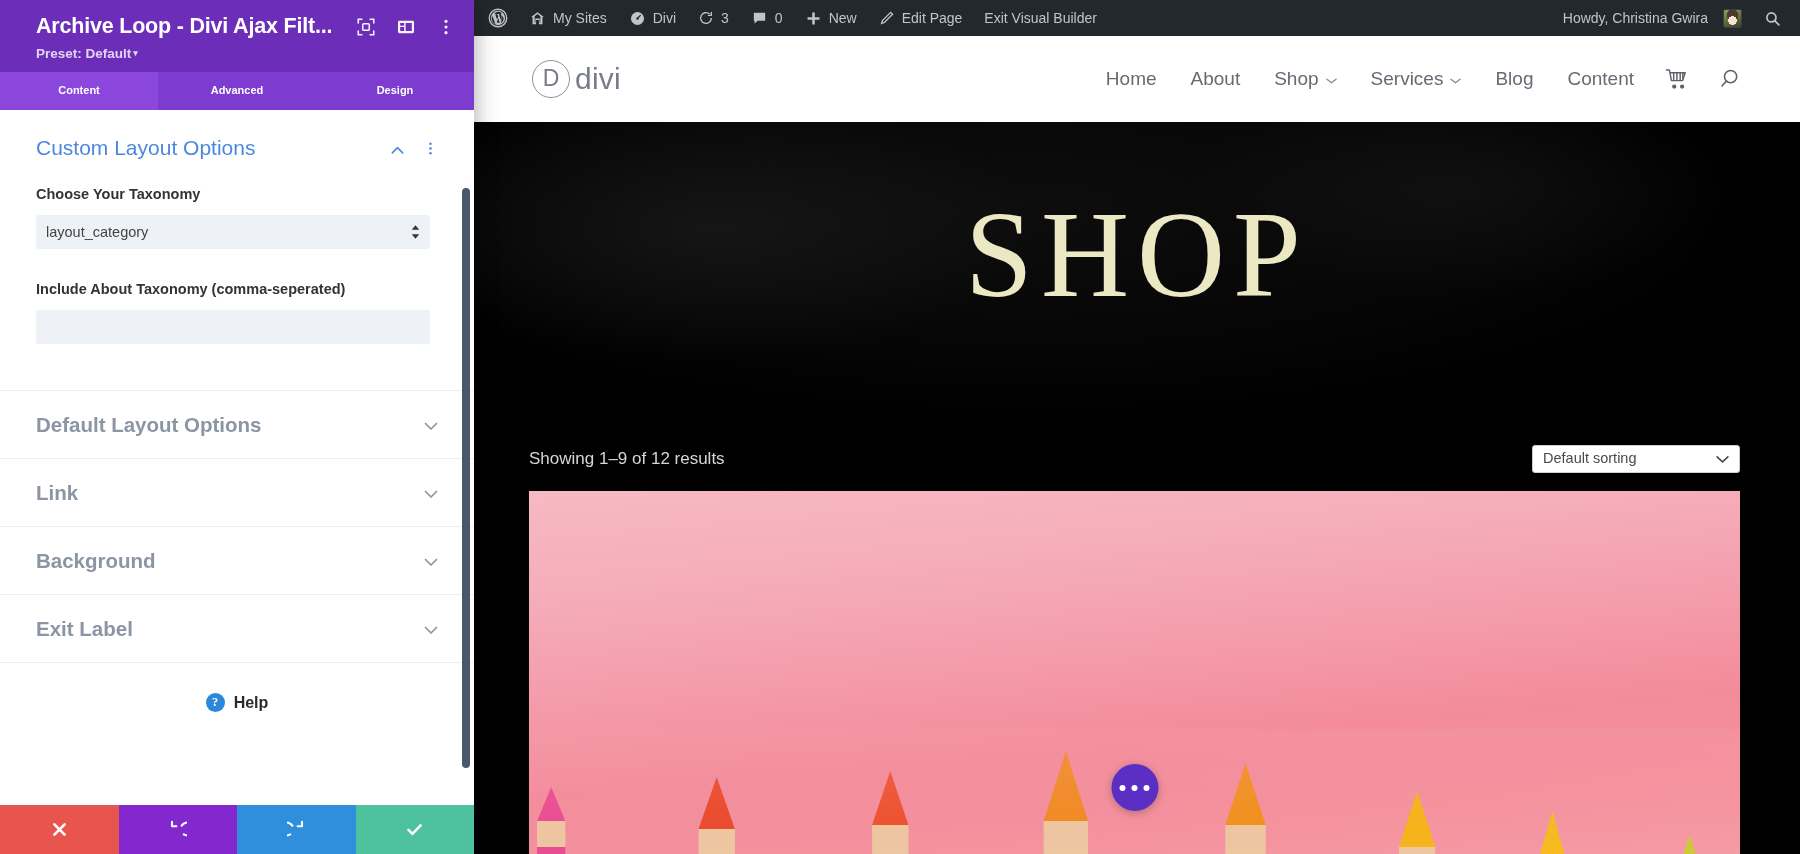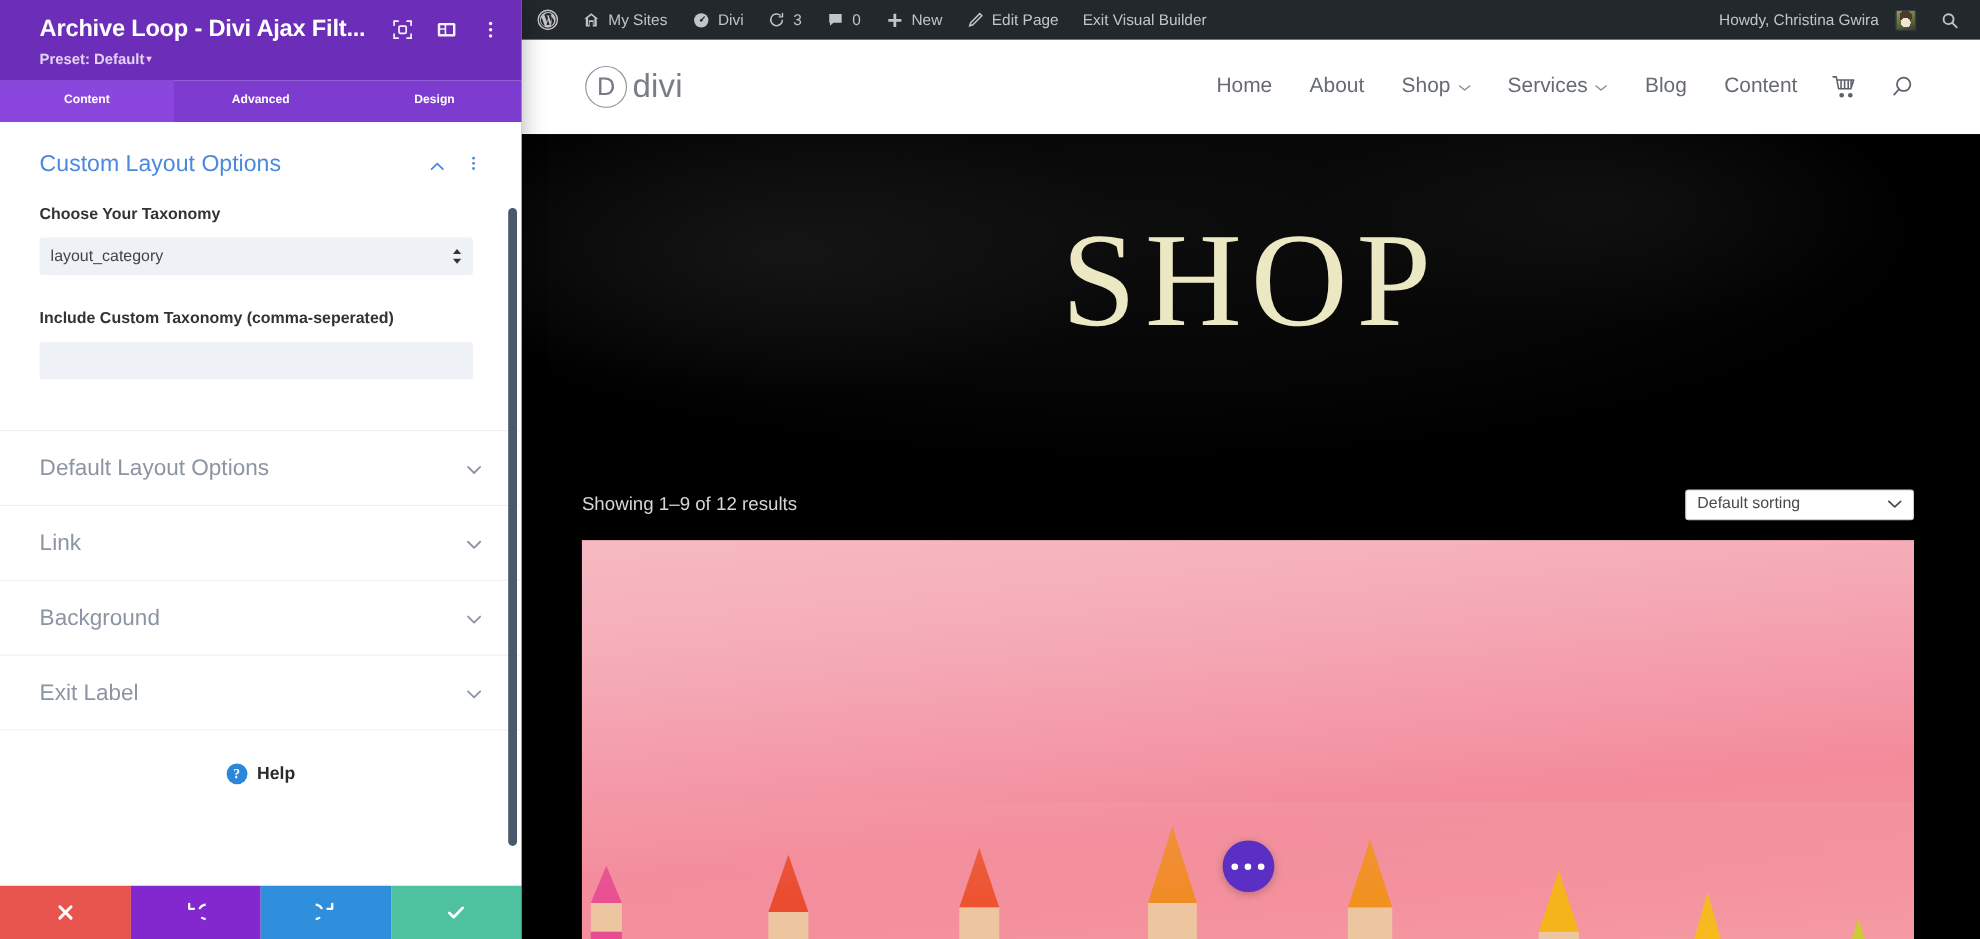--- a/index.html
+++ b/index.html
@@ -81,21 +81,21 @@
     width: 394px; height: 34px; background: #eef1f6; border: none;
     border-radius: 3px; display: block;
   }
   .sec-row {
     border-top: 1px solid #eceff3;
     padding: 22px 36px 21px;
     display: flex; align-items: center; justify-content: space-between;
     cursor: pointer;
   }
   .sec-row:first-of-type { border-top: 1px solid #eceff3; }
-  .sec-row-title { color: #8b95a3; font-size: 20.5px; font-weight: 400; }
+  .sec-row-title { color: #8b95a3; font-size: 20.5px; font-weight: 700; }
   .help-row {
     border-top: 1px solid #eceff3;
     padding: 30px 0 26px; display: flex; align-items: center;
     justify-content: center; gap: 9px;
   }
   .help-icon {
     width: 19px; height: 19px; border-radius: 50%; background: #2b87da;
     color: #fff; font-size: 12.5px; font-weight: 700;
     display: flex; align-items: center; justify-content: center;
     font-family: "Liberation Serif", serif;
@@ -522,21 +522,21 @@
                     <path d="M5 0l4.2 5H0.8z"></path>
                   </svg>
                 <svg width="9" height="6" viewBox="0 0 10 6" fill="#2f3640">
                     <path d="M5 6L0.8 1h8.4z"></path>
                   </svg>
               </span>
             </div>
           </div>
 
           <div>
-            <div class="field-label">Include Custom Taxonomy (comma-seperated)</div>
+            <div class="field-label">Include About Taxonomy (comma-seperated)</div>
             <input class="text-input" type="text" value="" style="">
           </div>
         </div>
 
         <div class="sec-row" style="margin-top:26px">
           <span class="sec-row-title">Default Layout Options</span>
           <span class="chev-dn"><svg width="16" height="16" viewBox="0 0 16 16" fill="none" stroke="#8b95a3" stroke-width="1.7" stroke-linecap="round" stroke-linejoin="round">
                 <path d="M2.5 5.5L8 11l5.5-5.5"></path>
               </svg></span>
         </div>

